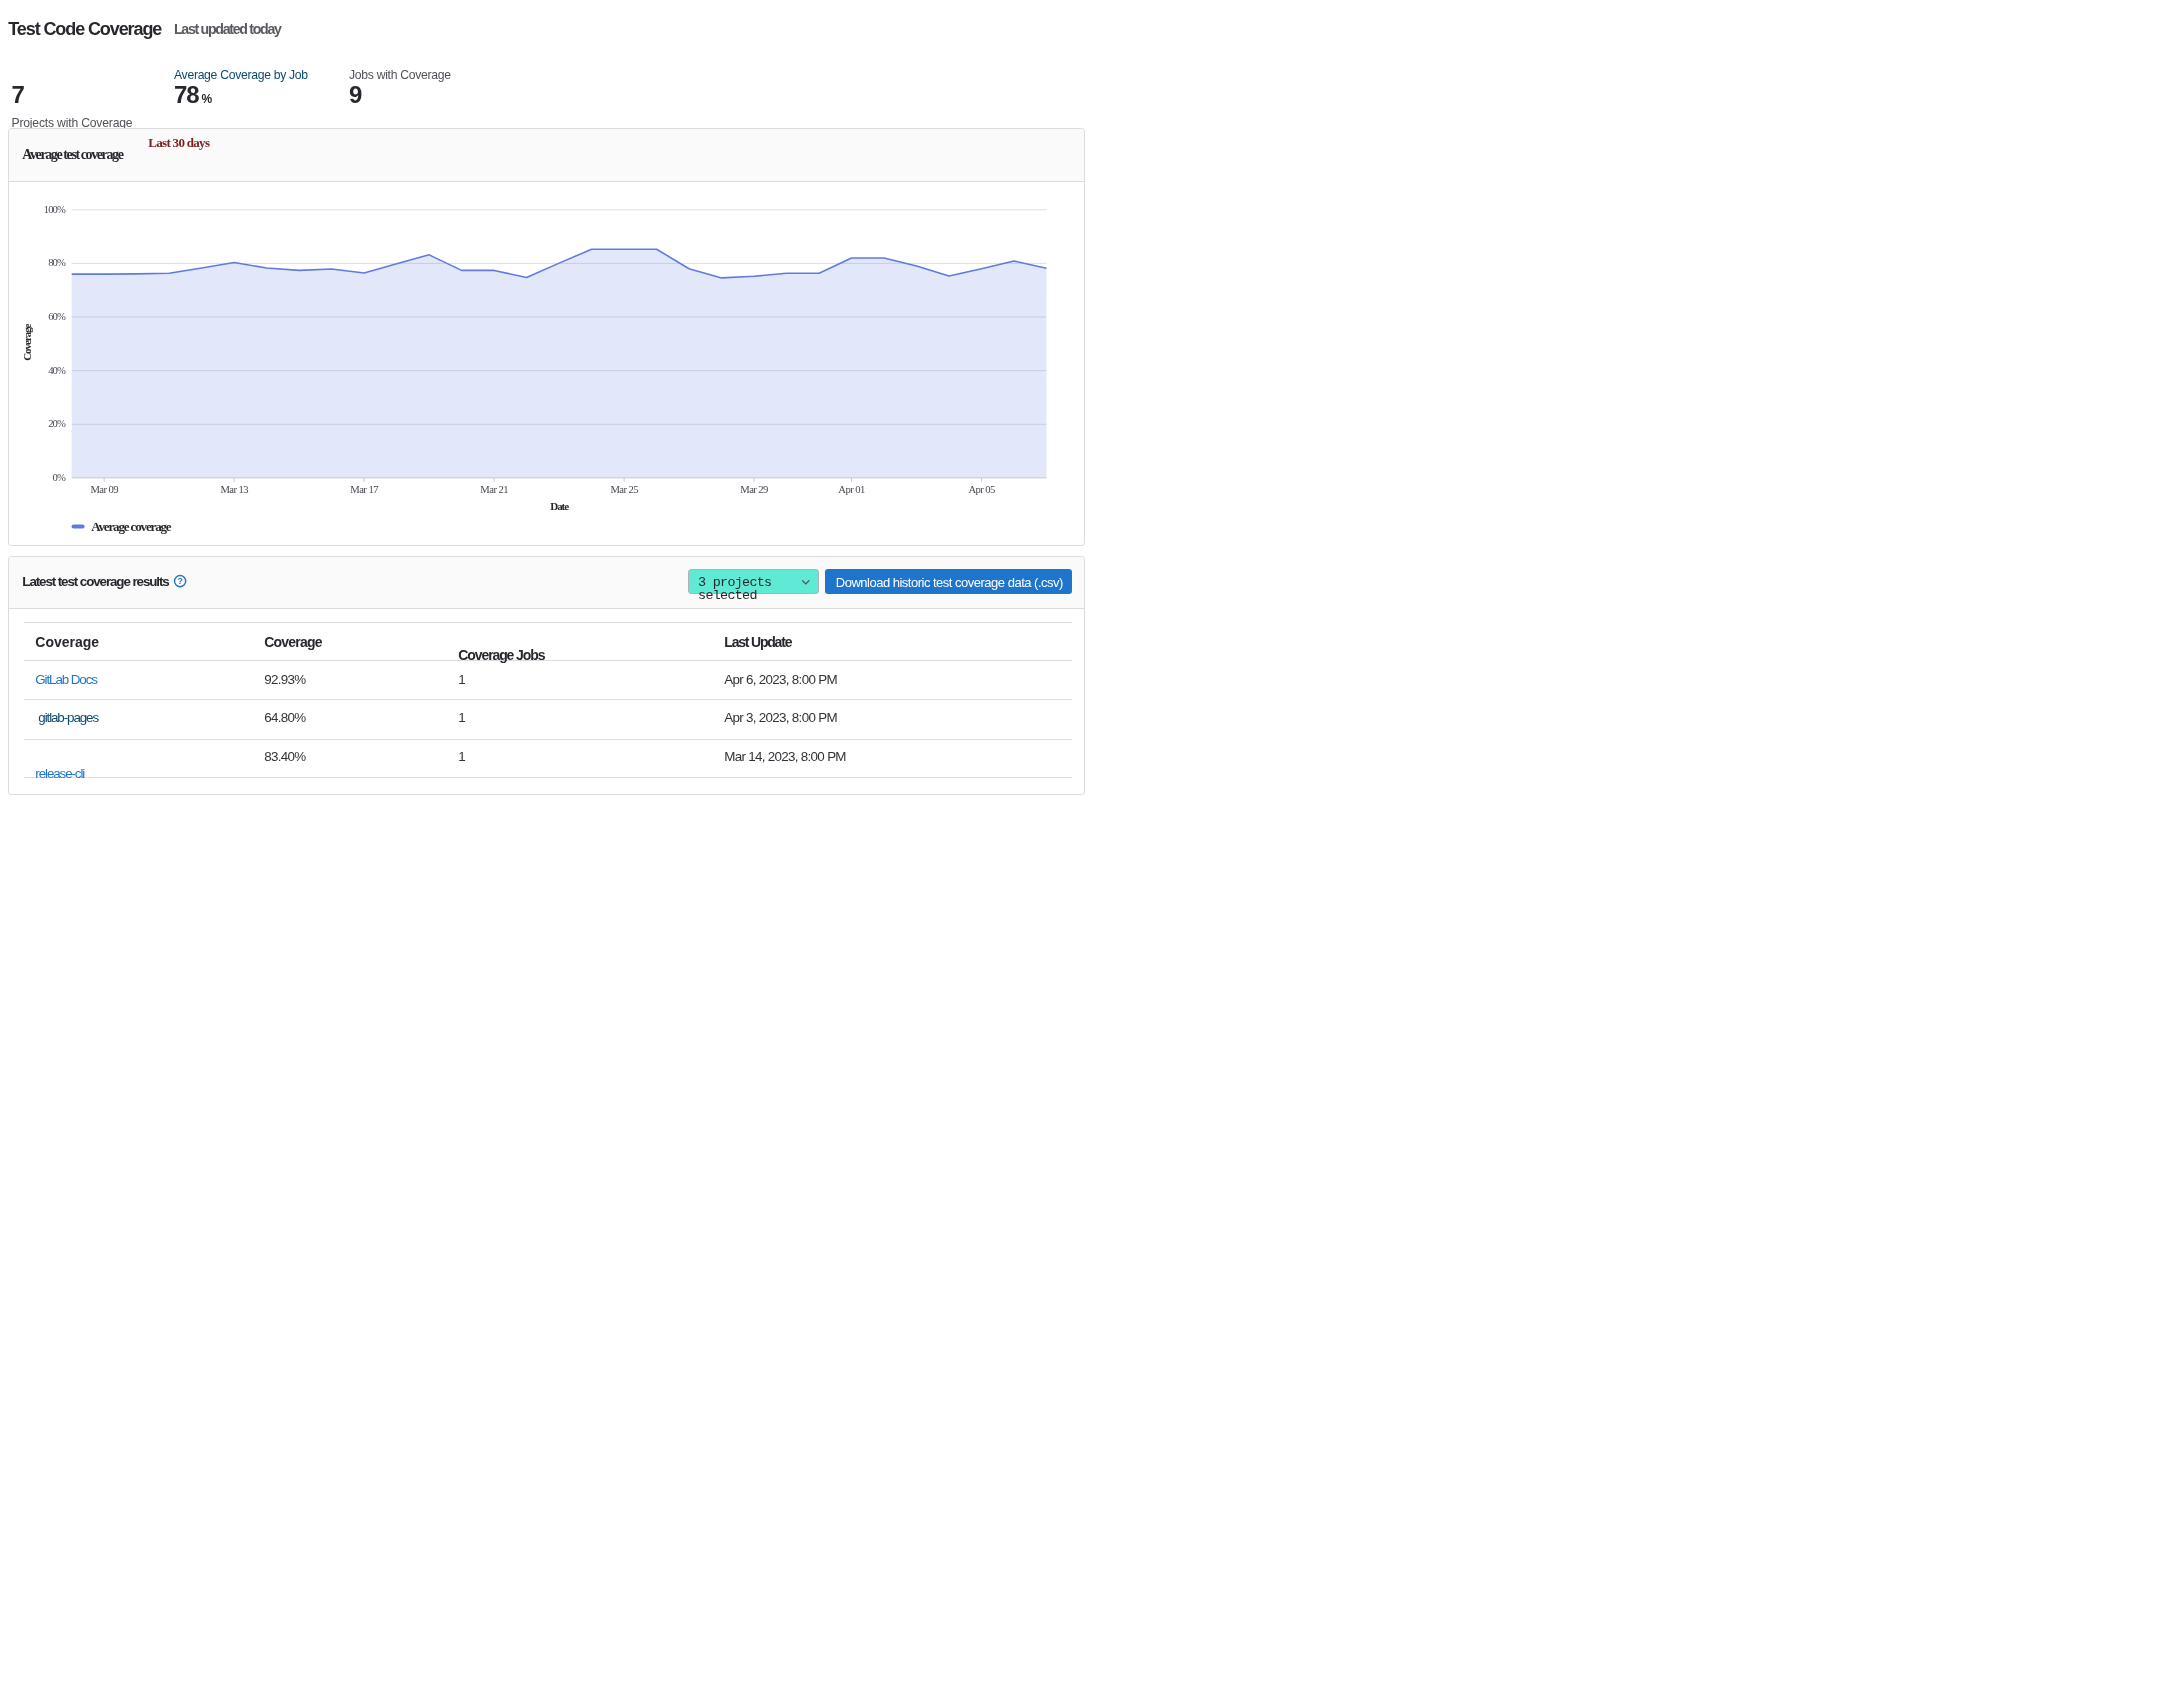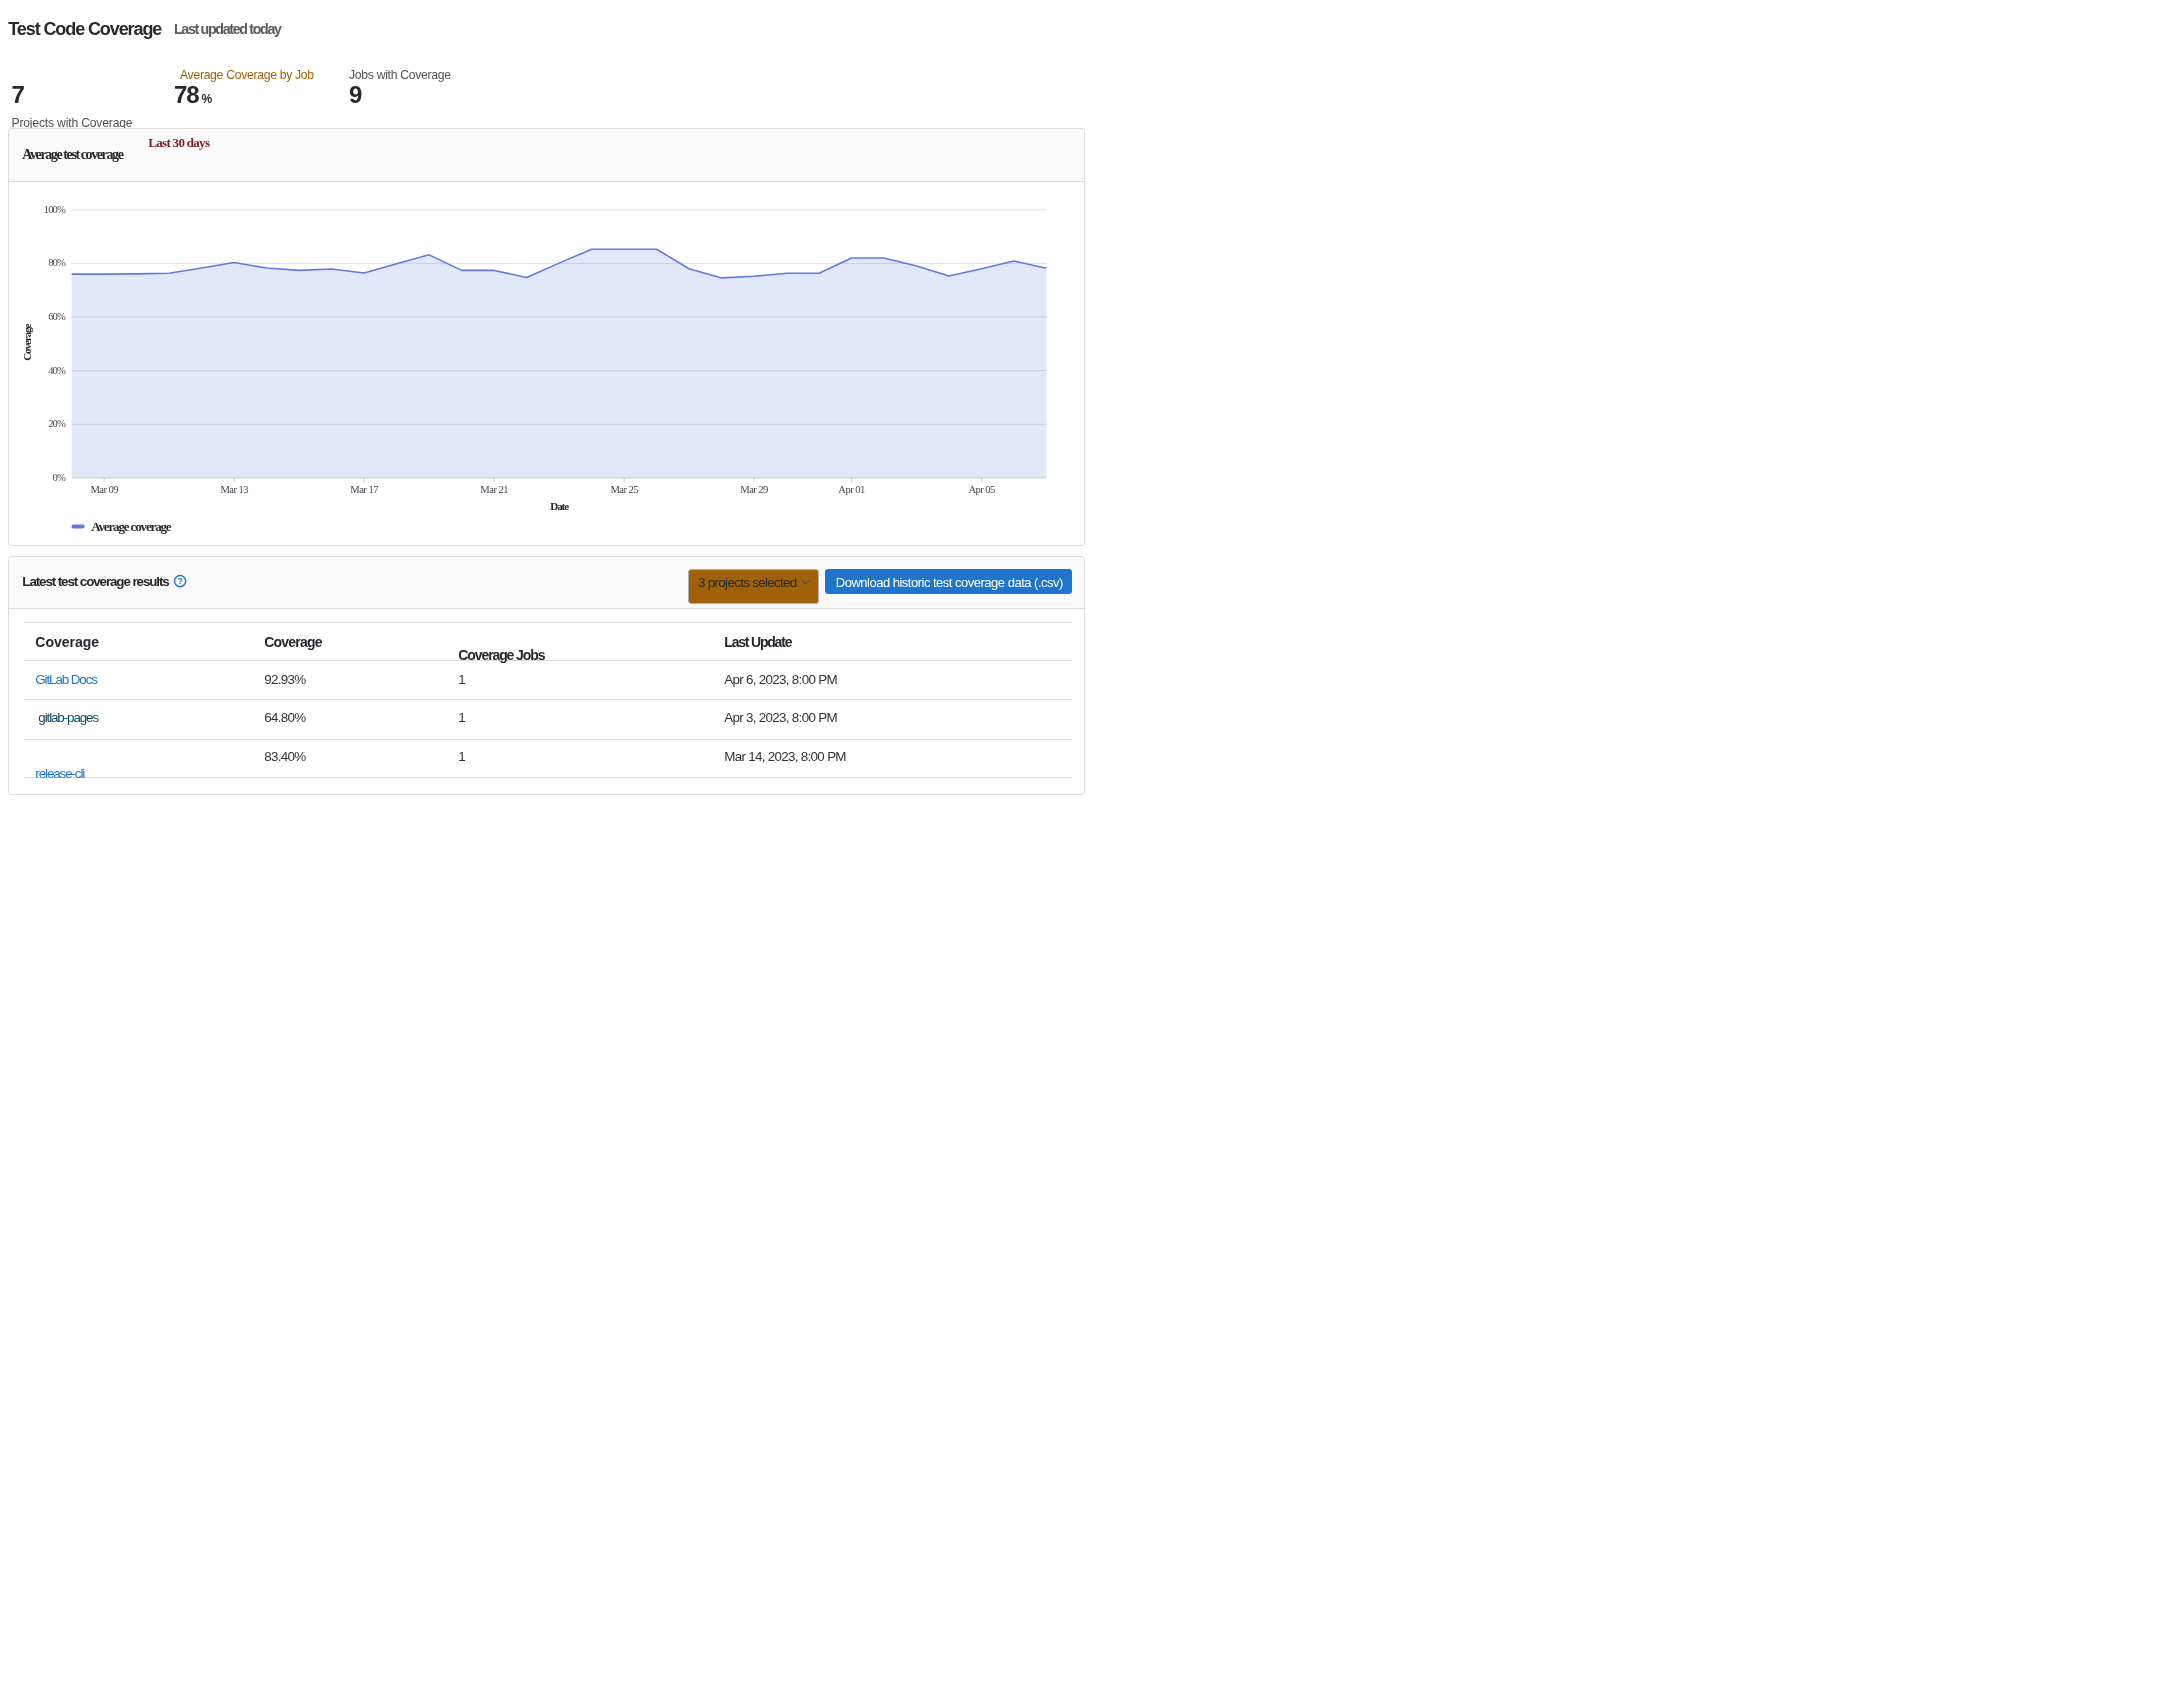--- a/index.html
+++ b/index.html
@@ -9,21 +9,21 @@
   .card-head { position:absolute; left:0; right:0; top:0; background:#fafafa; border-bottom:0.8px solid #dcdcde; border-radius:3.2px 3.2px 0 0; }
 </style>
 </head>
 <body>
 
 <div class="abs" style="left:8.3px; top:19.5px; font-size:18px; line-height:1; font-weight:bold; color:#28272d; letter-spacing:-1.1px;">Test Code Coverage</div>
 <div class="abs" style="left:174px; top:22px; font-size:14.2px; line-height:1; font-weight:bold; color:#5b5a61; letter-spacing:-1.3px;">Last updated today</div>
 
 <div class="abs" style="left:11.5px; top:69px; font-size:12.2px; line-height:1; color:#535158; letter-spacing:-0.2px;margin-top:48px;">Projects with Coverage</div>
 <div class="abs" style="left:11.5px; top:83px; font-size:24px; line-height:1; font-weight:bold; color:#28272d;">7</div>
-<div class="abs" style="left:180px; top:69px; font-size:12.2px; line-height:1; color:#a16207; letter-spacing:-0.3px;">Average Coverage by Job</div>
+<div class="abs" style="left:174px; top:69px; font-size:12.2px; line-height:1; color:#0c4a6e; letter-spacing:-0.3px;">Average Coverage by Job</div>
 <div class="abs" style="left:174px; top:83px; font-size:24px; line-height:1; font-weight:bold; color:#28272d; letter-spacing:-1.2px;">78<span style="font-size:12px; letter-spacing:0; margin-left:3.2px;">%</span></div>
 <div class="abs" style="left:349px; top:69px; font-size:12.2px; line-height:1; color:#535158; letter-spacing:-0.3px;">Jobs with Coverage</div>
 <div class="abs" style="left:349px; top:83px; font-size:24px; line-height:1; font-weight:bold; color:#28272d;">9</div>
 
 <div class="card" id="card1" style="left:8.3px; top:128px; width:1077px; height:418px;font-family:Liberation Serif, serif;">
   <div class="card-head" style="height:53px;">
     <span class="abs" style="left:13px; top:19.4px; font-size:14px; line-height:1; font-weight:bold; color:#28272d; letter-spacing:-1.4px;">Average test coverage</span>
     <span class="abs" style="left:139px; top:7px; font-size:13px; line-height:1; font-weight:bold; color:#7f1d1d; letter-spacing:-0.7px;">Last 30 days</span>
   </div>
   <svg class="abs" style="left:0; top:54px;" width="1075" height="362" viewBox="0 0 1361 458">
@@ -84,21 +84,21 @@
 <div class="card" id="card2" style="left:8.3px; top:556px; width:1077px; height:239px;">
   <div class="card-head" style="height:52px;">
     <span class="abs" style="left:13px; top:18px; font-size:13.4px; line-height:1; font-weight:bold; color:#28272d; letter-spacing:-1.1px;">Latest test coverage results</span>
   </div>
 
   <svg class="abs" style="left:164px; top:17.4px;" width="14.2" height="14.2" viewBox="0 0 18 18">
     <circle cx="9" cy="9" r="7.1" fill="none" stroke="#1f75cb" stroke-width="1.8"></circle>
     <text x="9" y="13" font-size="11" font-weight="bold" fill="#1f75cb" text-anchor="middle">?</text>
   </svg>
 
-  <div class="abs" style="left:679px; top:12.2px; width:131px; height:35px; border:0.8px solid #b1b0b5; border-radius:3.2px; background:#a16207;">
+  <div class="abs" style="left:679px; top:12.2px; width:131px; height:25px; border:0.8px solid #b1b0b5; border-radius:3.2px; background:#5eead4;font-family:Liberation Mono, monospace;">
     <span class="abs" style="left:8.8px; top:5.6px; font-size:13.4px; line-height:1; color:#28272d; letter-spacing:-0.7px;">3 projects selected</span>
     <svg class="abs" style="right:8px; top:8px;" width="9.5" height="8.7" viewBox="0 0 12 11">
       <path d="M1.5 3 L6 7.5 L10.5 3" fill="none" stroke="#535158" stroke-width="1.7"></path>
     </svg>
   </div>
 
   <div class="abs" style="left:816px; top:12.2px; width:247px; height:25px; border-radius:3.2px; background:#1f75cb;">
     <span class="abs" style="left:10.5px; top:7.3px; font-size:13px; line-height:1; color:#fff; letter-spacing:-0.5px;">Download historic test coverage data (.csv)</span>
   </div>
 

